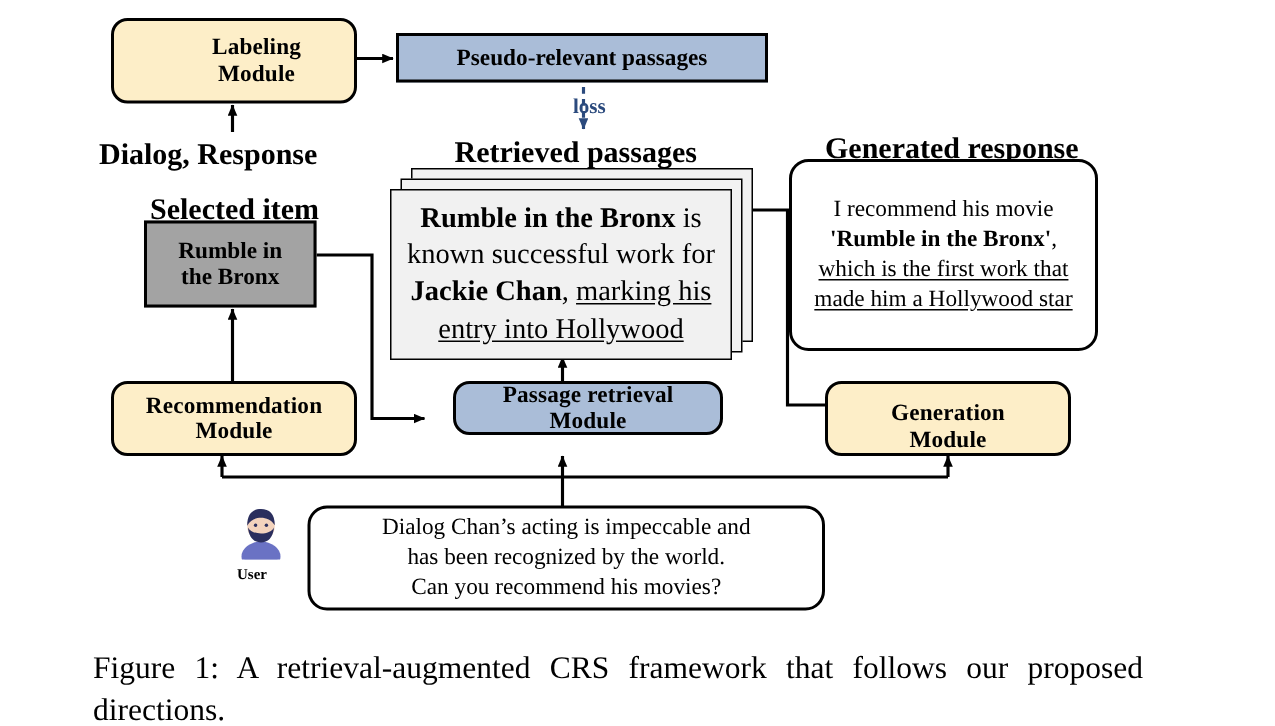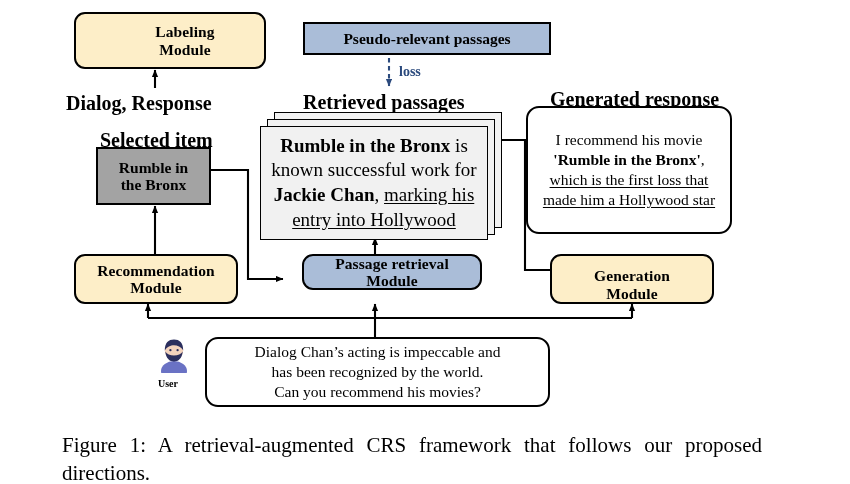--- a/index.html
+++ b/index.html
@@ -39,21 +39,21 @@
   }
   .mod.cream { background: #fdeec8; }
   .mod.blue  { background: #aabdd8; }
   
   .rect {
     border: 2px solid #000;
     background: #a3a3a3;
     font-weight: bold;
     font-size: 15.5px;
   }
-  .rect.blue { background: #aabdd8; margin-left: 39px; }
+  .rect.blue { background: #aabdd8; }
   
   .callout {
     border: 2px solid #000;
     border-radius: 13px;
     background: #ffffff;
     font-size: 15.5px;
     line-height: 1.28;
   }
   
   .stack-card {
@@ -149,32 +149,32 @@
       <path d="M148,318 L148,304" marker-end="url(#ah)"></path>
       <path d="M375,318 L375,304" marker-end="url(#ah)"></path>
       <path d="M632,318 L632,304" marker-end="url(#ah)"></path>
     </g>
 
     <g stroke="#2b4a7d" stroke-width="2.1" fill="none" stroke-dasharray="4.5,3.5">
       <path d="M389,58 L389,86" marker-end="url(#ahb)"></path>
     </g>
   </svg>
 
-  <div class="node mod cream" style="left:74px; top:12px; width:192px; height:57px;padding-left:30px;">
+  <div class="node mod cream" style="left:74px; top:12px; width:164px; height:57px;padding-left:30px;">
     <span>
       <span>Labeling</span><br>
       <span>Module</span>
     </span>
   </div>
 
   <div class="node rect blue" style="left:264px; top:22px; width:248px; height:33px;">
     <span>Pseudo-relevant  passages</span>
   </div>
 
-  <div class="lbl loss" style="left:399px; top:64px;">loss</div>
+  <div class="lbl loss" style="left:382px; top:64px;">loss</div>
 
   <div class="lbl" style="left:66px; top:92px;">Dialog, Response</div>
 
   <div class="lbl" style="left:303px; top:91px;">Retrieved passages</div>
 
   <div class="lbl" style="left:550px; top:88px;">Generated response</div>
 
   <div class="lbl" style="left:100px; top:129px;">Selected item</div>
 
   <div class="node rect" style="left:96px; top:147px; width:115px; height:58px;">
@@ -189,21 +189,21 @@
     <div class="stack-card" style="left:7px; top:7px; width:228px; height:116px;"></div>
     <div class="stack-front" style="left:0px; top:14px; width:228px; height:114px;">
       <span>
         <b>Rumble in the Bronx</b> is known successful work for <b>Jackie Chan</b>, <span class="u">marking his entry into Hollywood</span>
       </span>
     </div>
   </div>
 
   <div class="node callout" style="left:526px; top:106px; width:206px; height:128px; padding:5px 10px;">
     <span>
-      I recommend his movie <b>'Rumble in the Bronx'</b>, <span class="u">which is the first loss that made him a Hollywood star</span>
+      I recommend his movie <b>'Rumble in the Bronx'</b>, <span class="u">which is the first work that made him a Hollywood star</span>
     </span>
   </div>
 
   <div class="node mod cream" style="left:74px; top:254px; width:164px; height:50px;">
     <span>
       <span>Recommendation</span><br>
       <span>Module</span>
     </span>
   </div>
 

